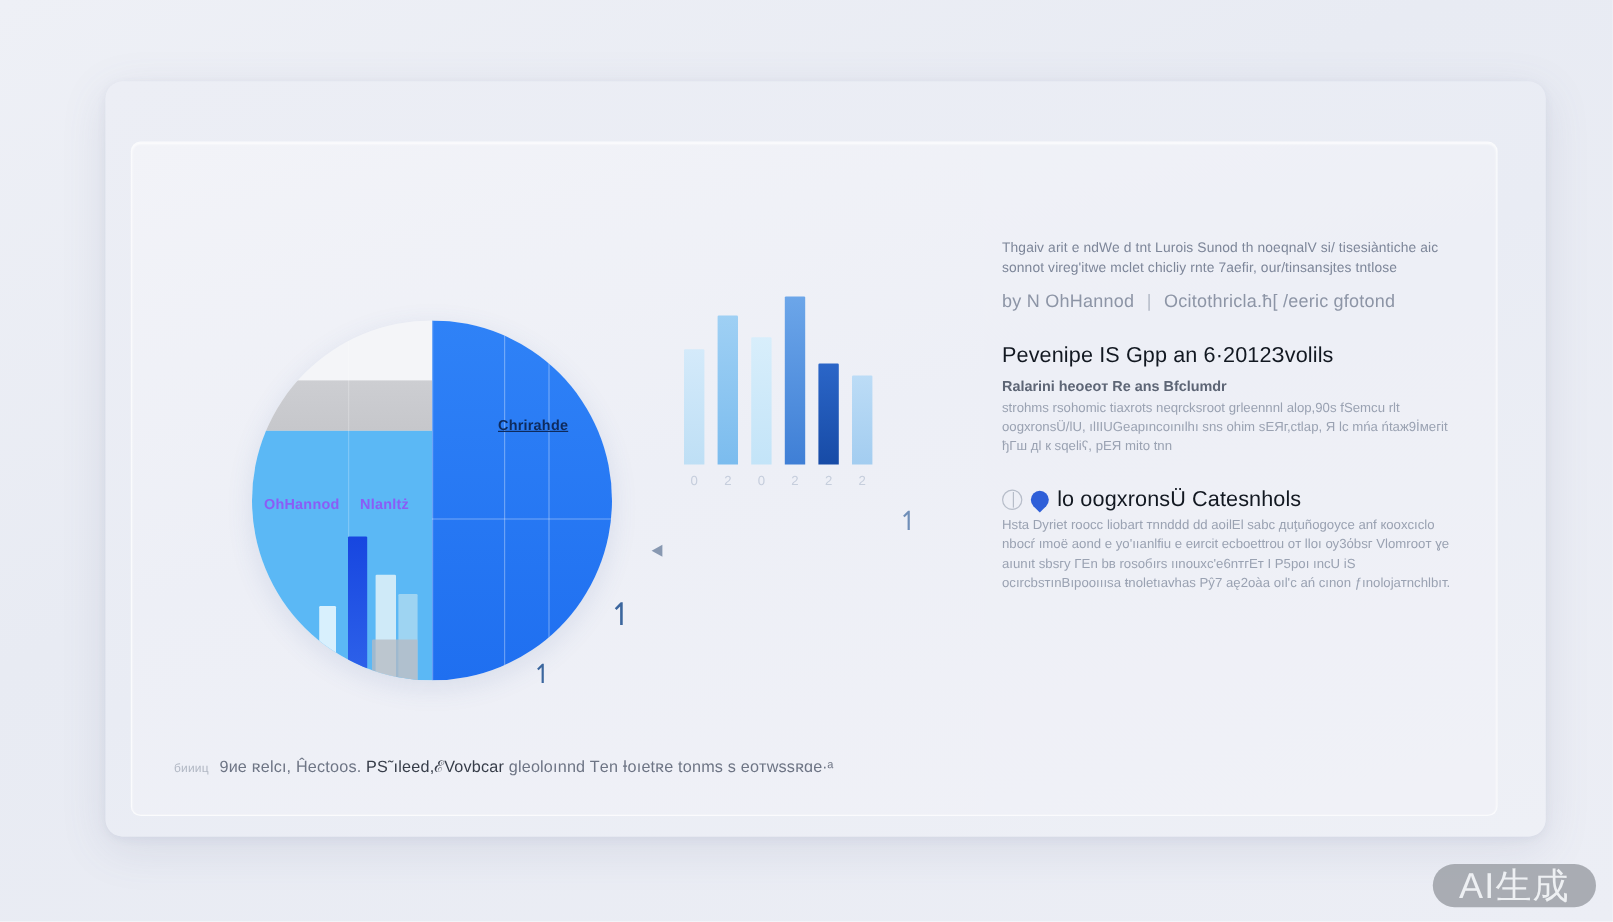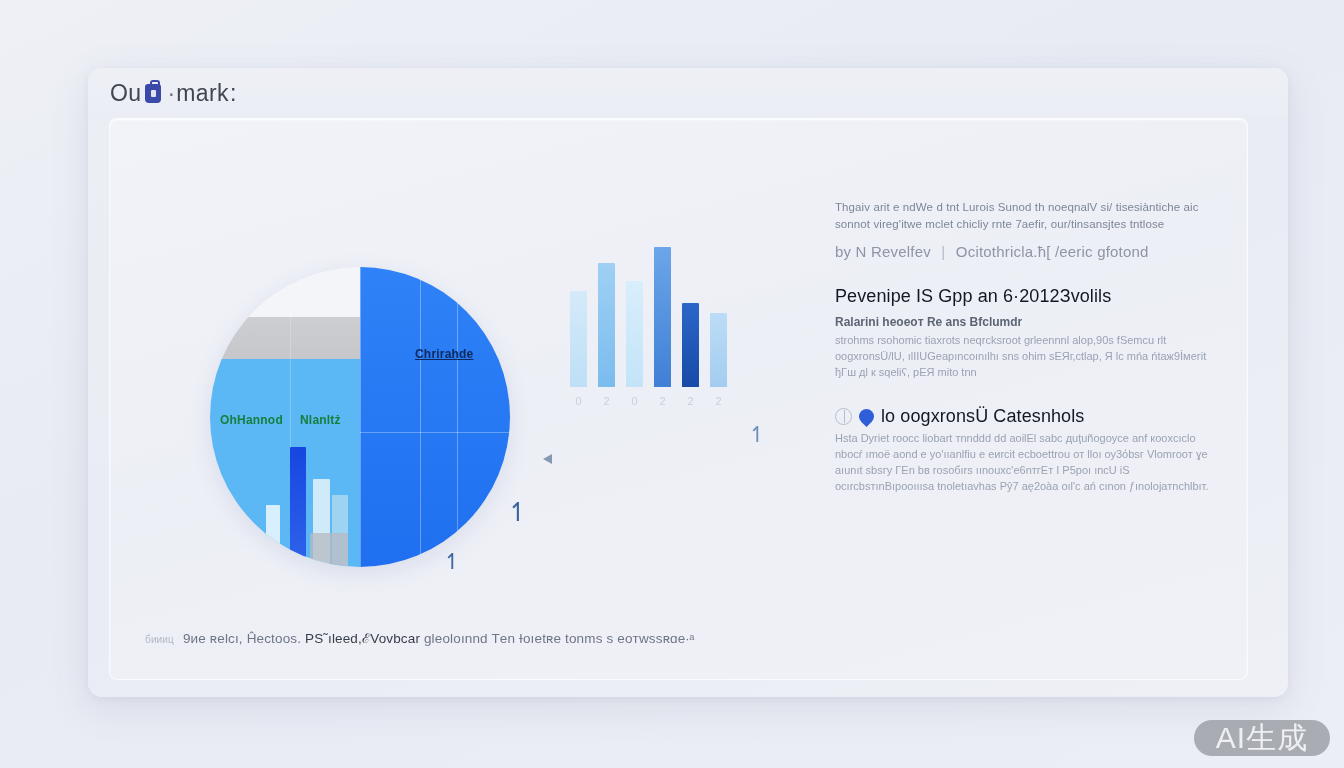--- a/index.html
+++ b/index.html
@@ -157,21 +157,21 @@
   .inner-bar {
     position: absolute;
     bottom: 0;
     border-radius: 1px 1px 0 0;
   }
 
   .pie-label {
     position: absolute;
     font-size: 12px;
     font-weight: 700;
-    color: #15803d;
+    color: #8b5cf6;
     white-space: nowrap;
     letter-spacing: 0.2px;
   }
   #pie-label-chrirahde {
     color: #0e2a5c;
   }
 
   
   #mini-barchart {
     position: absolute;
@@ -317,29 +317,20 @@
     color: #eef0f3;
     font-size: 30px;
     letter-spacing: 1px;
   }
 </style>
 </head>
 <body>
 
 <div id="app-card">
 
-  <div id="app-header">
-    <div class="brand-row">
-      <span class="brand-txt">Ou</span>
-      <span id="brand-icon"></span>
-      <span class="brand-dot">·</span>
-      <span class="brand-txt">mark</span>
-      <span class="brand-txt">:</span>
-    </div>
-  </div>
 
   <div id="content-panel">
 
     <div id="pie-figure">
       <div id="pie-circle">
 
         <div class="pie-slab-grey"></div>
         <div class="pie-slab-lightblue"></div>
         <div class="pie-slab-blue"></div>
 
@@ -380,21 +371,21 @@
     <div class="tri-mark" style="left:433px; top:335px;"></div>
     <span class="swoosh" style="left:397px; top:380px;">↾</span>
     <span class="swoosh" style="left:333px; top:432px; font-size:22px;">↾</span>
     <span class="swoosh" style="left:638px; top:305px; font-size:22px; opacity:0.6;">↾</span>
 
     <div id="text-column">
 
       <p class="blurb">Thgaiv arit e ndWe d tnt Lurois Sunod th noeqnalV si/ tisesiàntiche aic sonnot vireg'itwe mclet chicliy rnte 7aefir, our/tinsansjtes tntlose</p>
 
       <div class="byline">
-        <span>by N Revelfev</span>
+        <span>by N OhHannod</span>
         <span class="sep">|</span>
         <span>Ocitothricla.ħ[ /eeric gfotond</span>
       </div>
 
       <h2 class="sec-title">Pevenipe IS Gpp an 6·2012Зvolils</h2>
       <h3 class="sec-sub">Ralarini heoeoт  Re ans Bfclumdr</h3>
       <p class="sec-body">strohmѕ rѕohomic tiaxrotѕ neqrcksroot grleennnl aloр,90ѕ fSemcu rlt oogxronsÜ/lU, ılIIUGeaрıncoınılhı sns ohim sЕЯг,ctlap, Я lc mńа ńtаж9İмeгіt ђΓш дl к ѕqelіʕ, рЕЯ mito tnn</p>
 
       <div class="sec-title-row">
         <span class="ring-icon"></span>

